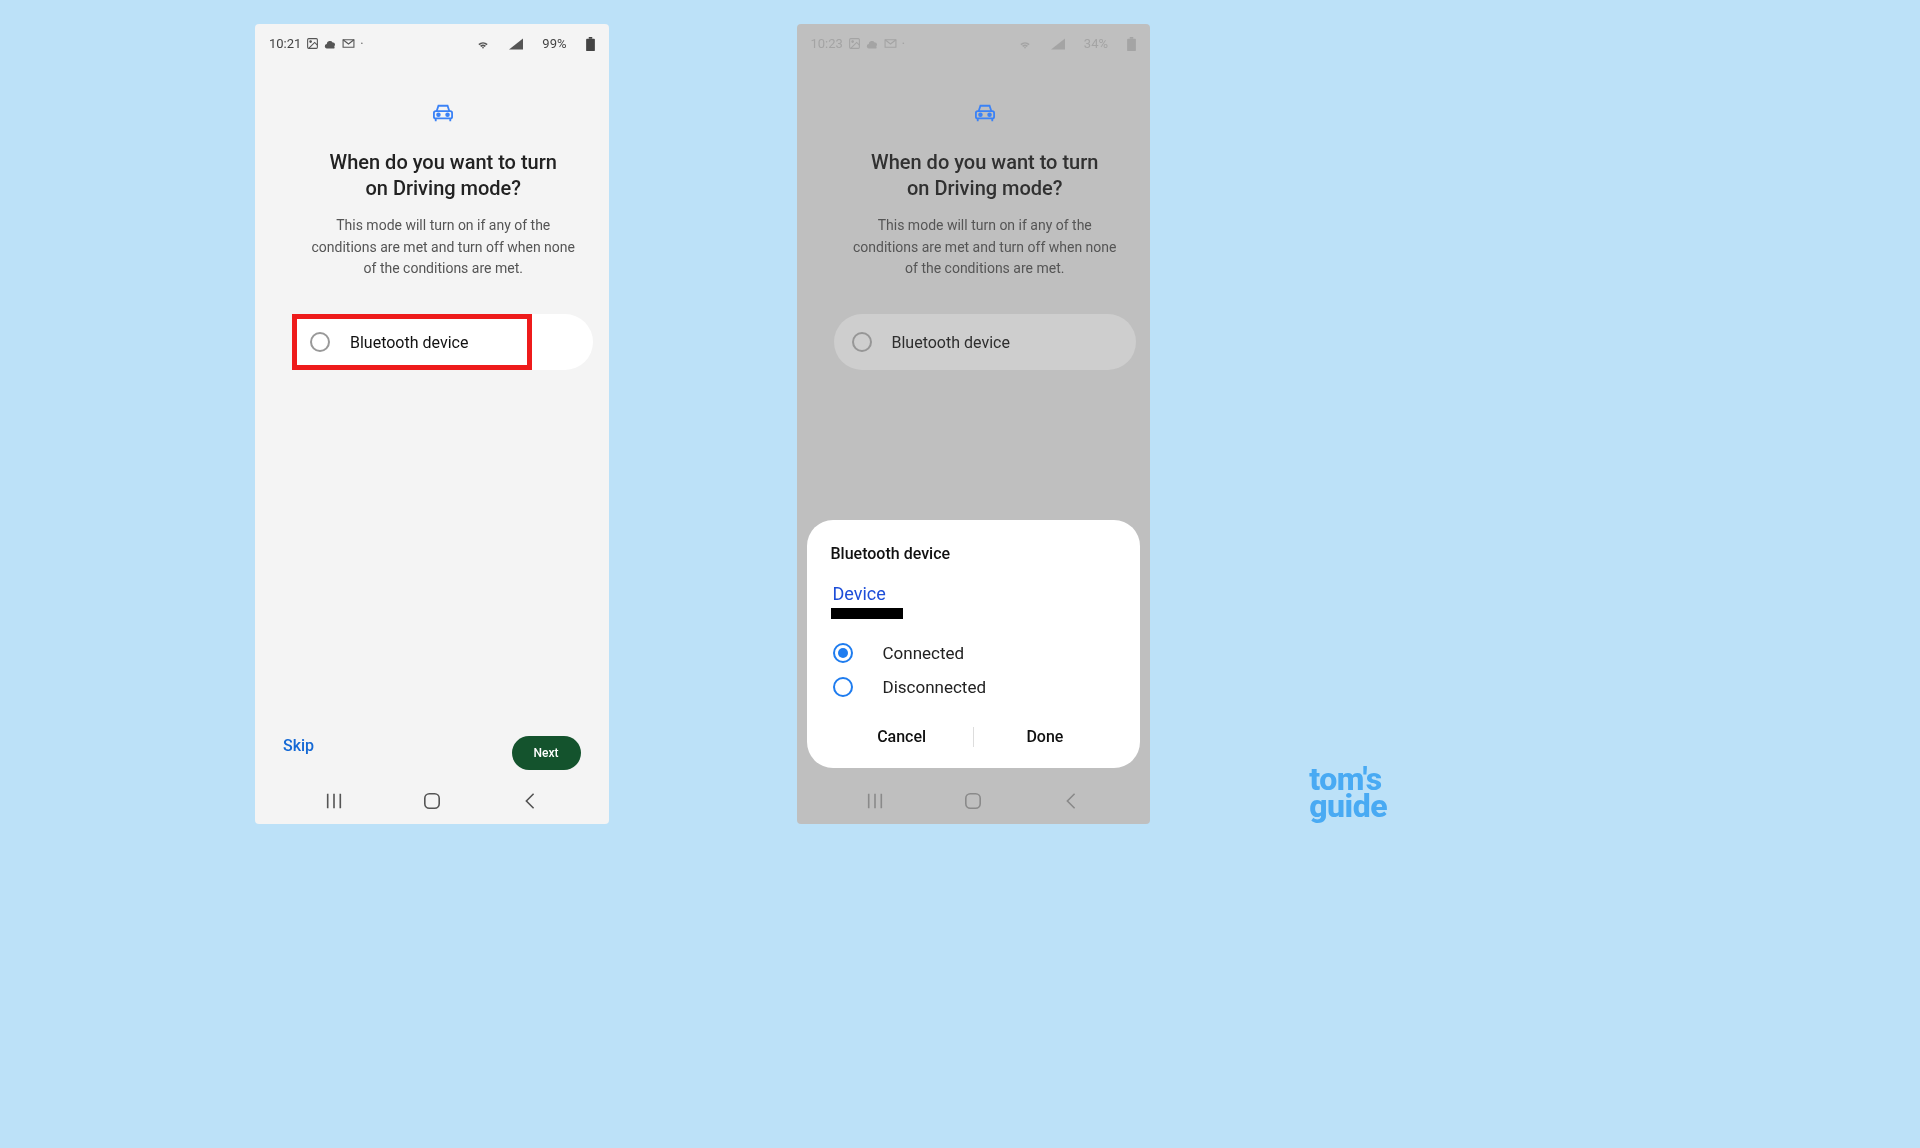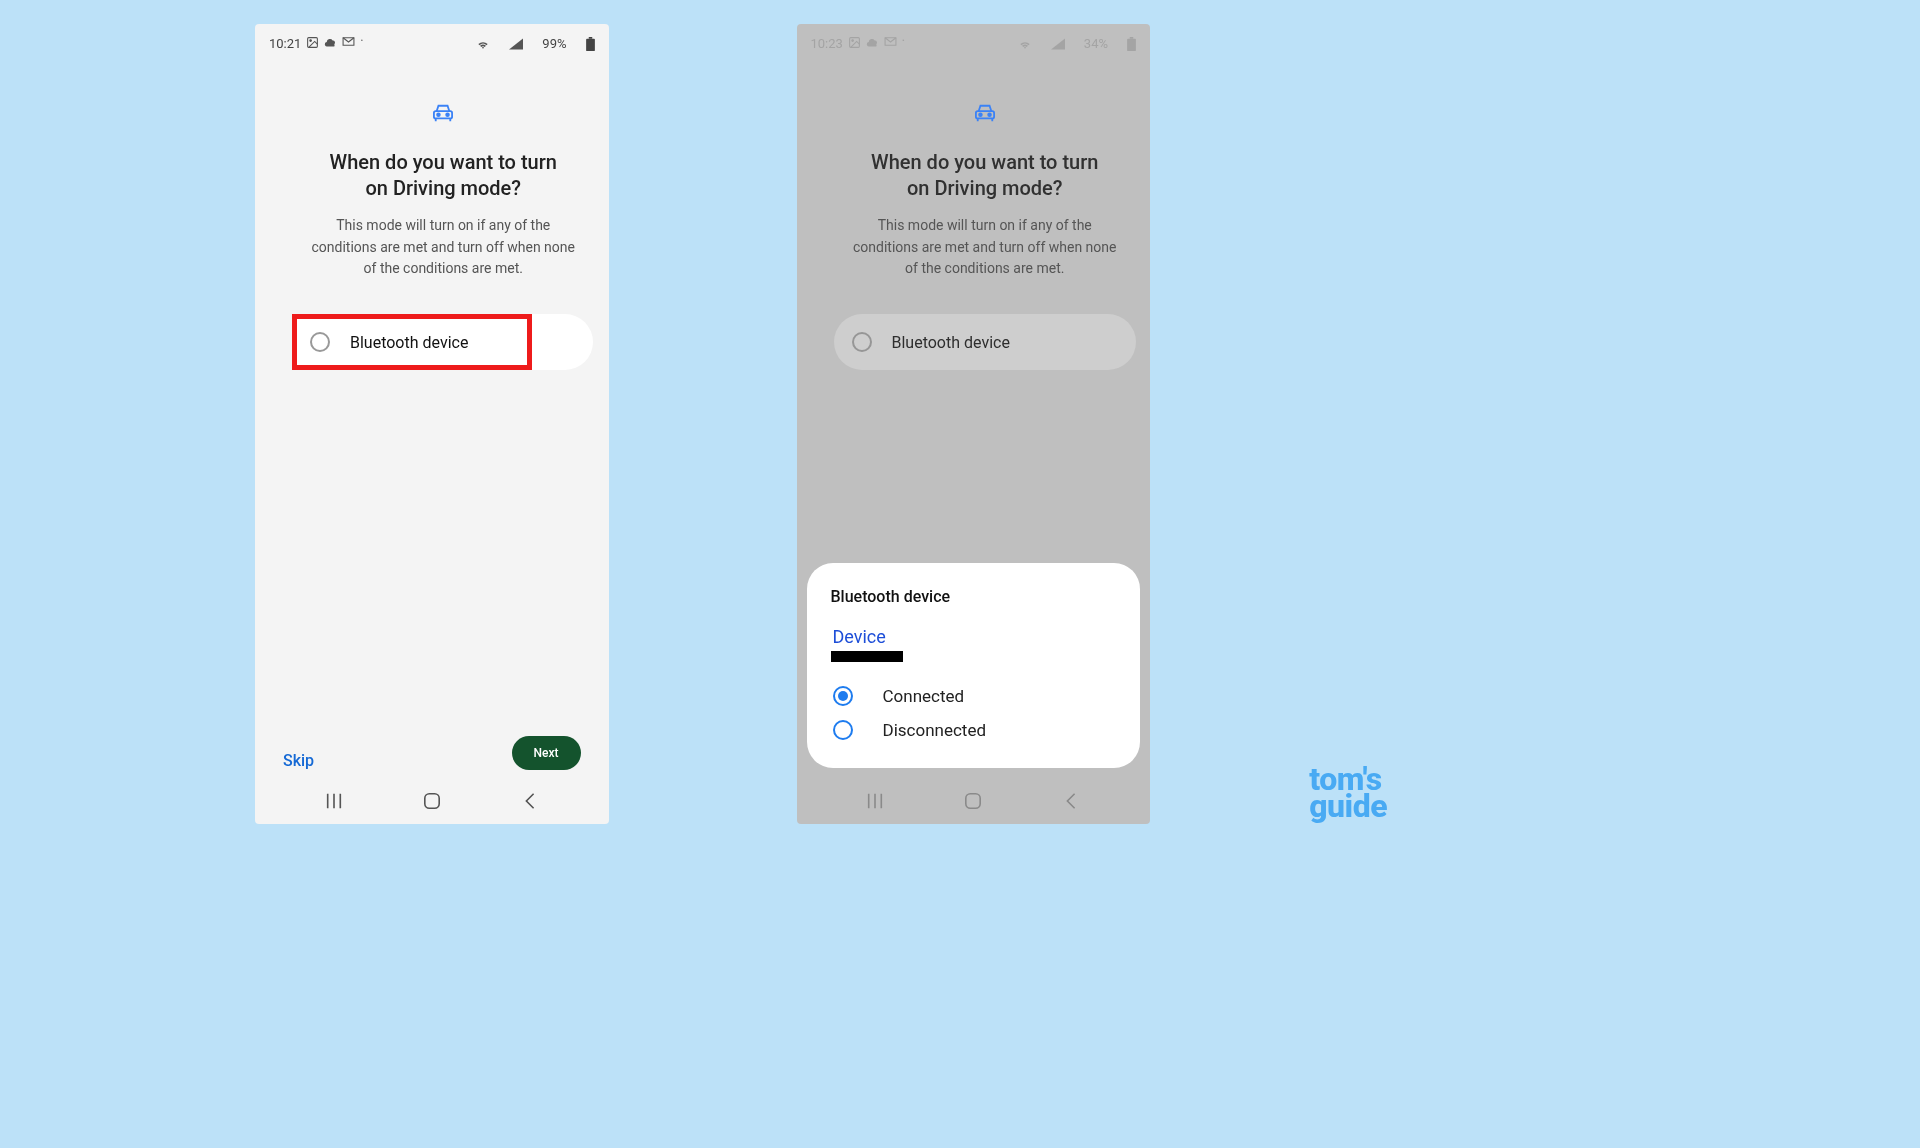--- a/index.html
+++ b/index.html
@@ -28,21 +28,21 @@
 .phone.dimmed { background: #bfbfbf; }
 .statusbar {
   display: flex;
   justify-content: space-between;
   align-items: center;
   padding: 12px 14px 6px;
   font-size: 13px;
   color: #444;
 }
 .phone.dimmed .statusbar { color: #a4a4a4; }
-.sb-left { display: flex; align-items: flex-start; gap: 5px; }
+.sb-left { display: flex; align-items: center; gap: 5px; }
 .sb-right { display: flex; align-items: center; gap: 19px; }
 .ico { display: inline-flex; align-items: center; }
 .content { padding: 16px 14px 0; text-align: center; margin-left: 23px; }
 .car-icon { margin: 30px auto 26px; display: flex; justify-content: center; }
 .heading {
   font-size: 20px;
   font-weight: 500;
   color: #222;
   line-height: 1.3;
   padding: 0 24px;
@@ -89,21 +89,21 @@
 }
 .phone.dimmed .radio-ring { border-color: #969696; }
 .option-label { font-size: 16px; color: #111; text-align: left; }
 .phone.dimmed .option-label { color: #2e2e2e; }
 .bottom-actions {
   position: absolute;
   bottom: 54px;
   left: 0; right: 0;
   display: flex;
   justify-content: space-between;
-  align-items: flex-end;
+  align-items: flex-start;
   padding: 0 28px;
 }
 .skip-btn { color: #1569d5; font-size: 16px; font-weight: 500; }
 .next-btn {
   background: #14532d;
   color: #fff;
   font-size: 12px;
   font-weight: 500;
   padding: 10px 22px;
   border-radius: 22px;
@@ -325,20 +325,25 @@
       <div class="sheet-sub">Device</div>
       <div class="redact"></div>
       <div class="radio-row">
         <div class="radio-on"></div>
         <div class="radio-label">Connected</div>
       </div>
       <div class="radio-row">
         <div class="radio-off"></div>
         <div class="radio-label">Disconnected</div>
       </div>
+      <div class="sheet-actions">
+        <div class="sheet-btn">Cancel</div>
+        <div class="sheet-div"></div>
+        <div class="sheet-btn">Done</div>
+      </div>
     </div>
 
     <div class="navbar">
       <div class="nbtn">
           <svg width="18" height="18" viewBox="0 0 20 20" stroke="#8a8a8a" stroke-width="1.8" fill="none">
             <line x1="3" y1="2" x2="3" y2="18"></line>
             <line x1="10" y1="2" x2="10" y2="18"></line>
             <line x1="17" y1="2" x2="17" y2="18"></line>
           </svg>
         </div>

